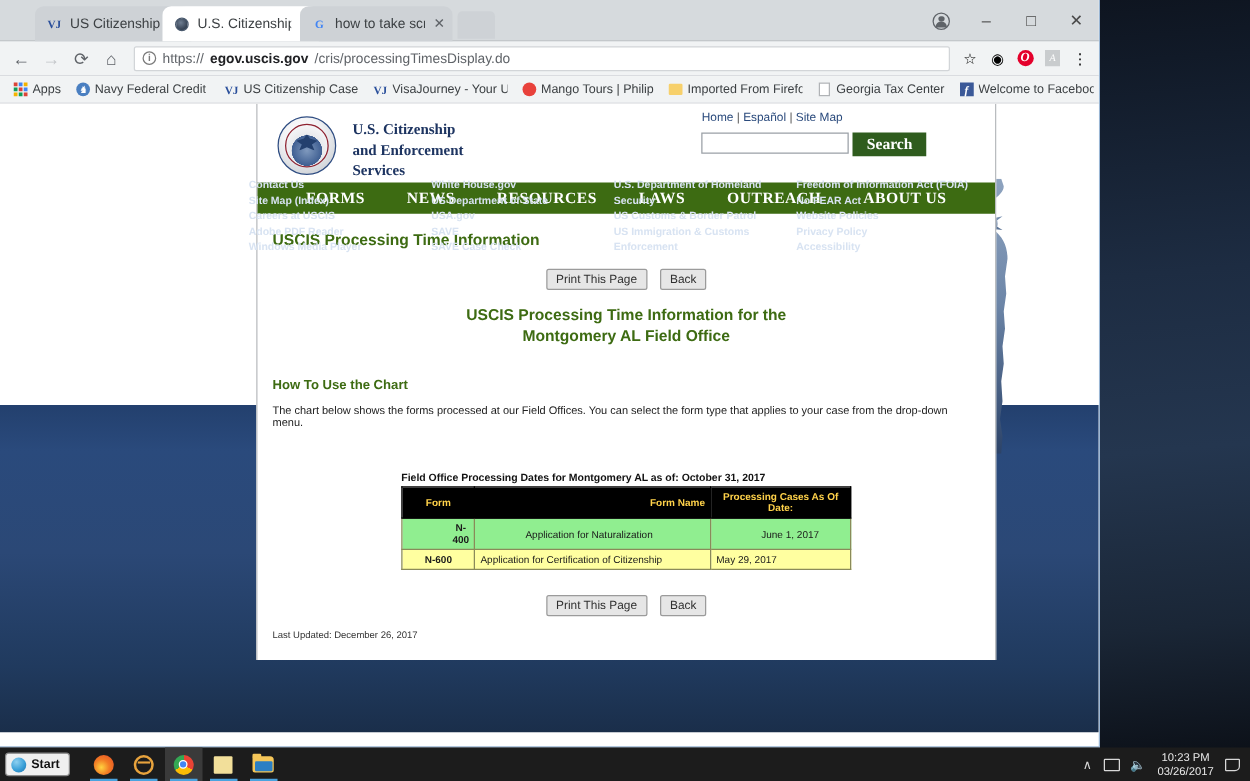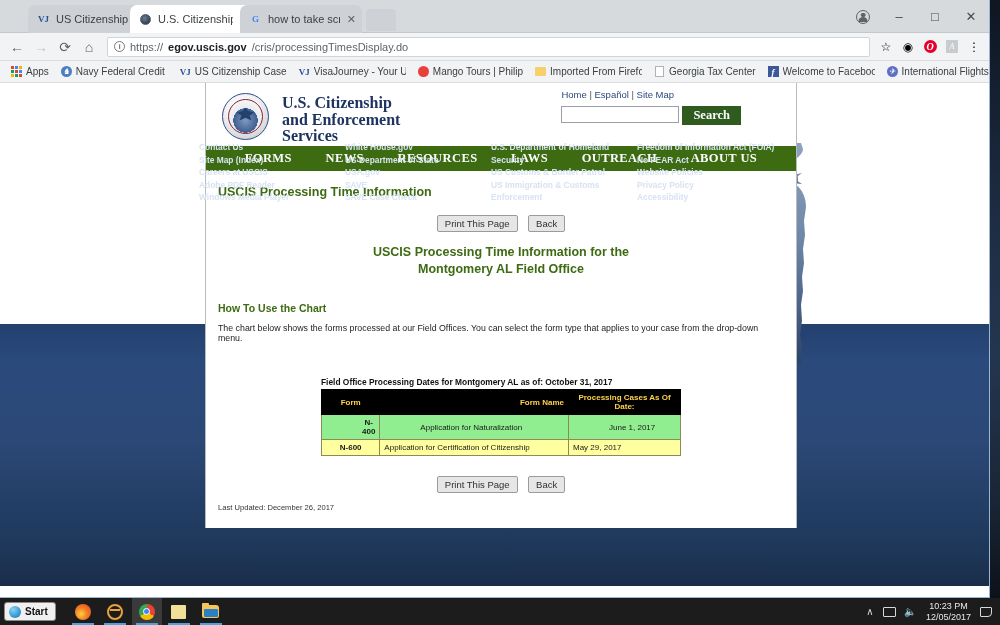--- a/index.html
+++ b/index.html
@@ -10,21 +10,21 @@
   body { background: #000; }
 
   
   #desktop {
     position: absolute; inset: 0;
     background: linear-gradient(175deg, #0a0d14 0%, #111a28 18%, #1d2c42 42%, #24364f 62%, #1a2636 82%, #090c12 100%);
   }
 
   
   #browser {
-    position: absolute; left: 0; top: 0; width: 990px; height: 598px;
+    position: absolute; left: 0; top: 0; width: 880px; height: 598px;
     background: #fff; border: 1px solid #9ab6d4; border-top: none; border-left: none;
   }
 
   
   .tabstrip {
     height: 33px; background: #d6dadd; position: relative;
     border-bottom: 1px solid #c4c8cb;
   }
   .tab {
     position: absolute; top: 5px; height: 28px; display: flex; align-items: center;
@@ -149,21 +149,21 @@
     border: 1.3px solid #8e2230;
     background: radial-gradient(circle at 50% 62%, #7f99bd 0%, #3f5f92 46%, #e8eaed 47%, #fff 100%);
   }
   .seal::after {
     content:""; position:absolute; left:50%; top:40%; transform: translate(-50%,-35%);
     width: 17px; height: 13px; background: #23406e;
     clip-path: polygon(50% 0%, 64% 26%, 100% 40%, 74% 62%, 86% 100%, 50% 80%, 14% 100%, 26% 62%, 0% 40%, 36% 26%);
   }
   .agency-name {
     margin-left: 13px; font-family: "Liberation Serif", serif; color: #1d3461;
-    font-size: 16px; line-height: 16.5px; font-weight: bold; padding-top: 2px;
+    font-size: 12px; line-height: 16.5px; font-weight: bold; padding-top: 2px;
   }
   .util { position: absolute; right: 55px; top: 6px; text-align: left; }
   .util-links { font-size: 9.5px; color: #2a4a7c; margin-bottom: 6px; }
   .util-links span { color: #555; }
   .searchrow { display: flex; align-items: stretch; }
   .search-input {
     width: 118px; height: 17px; border: 1px solid #9aa0a6; background: #fff;
     font-size: 10px; padding: 0 3px; font-family: "Liberation Sans", sans-serif;
   }
   .search-btn {
@@ -573,21 +573,21 @@
     </div>
 
     <div class="tray">
       <span class="tray-ic">∧</span>
       <span class="tray-ic">
           <i class="monitor-ic"></i>
         </span>
       <span class="tray-ic">🔈</span>
       <span class="clock">
         <span style="display:block">10:23 PM</span>
-        <span style="display:block">12/05/2017</span>
+        <span style="display:block">03/26/2017</span>
       </span>
       <span class="tray-ic">
           <i class="action-ic"></i>
         </span>
     </div>
   </div>
 
 </div>
 
 </body></html>

